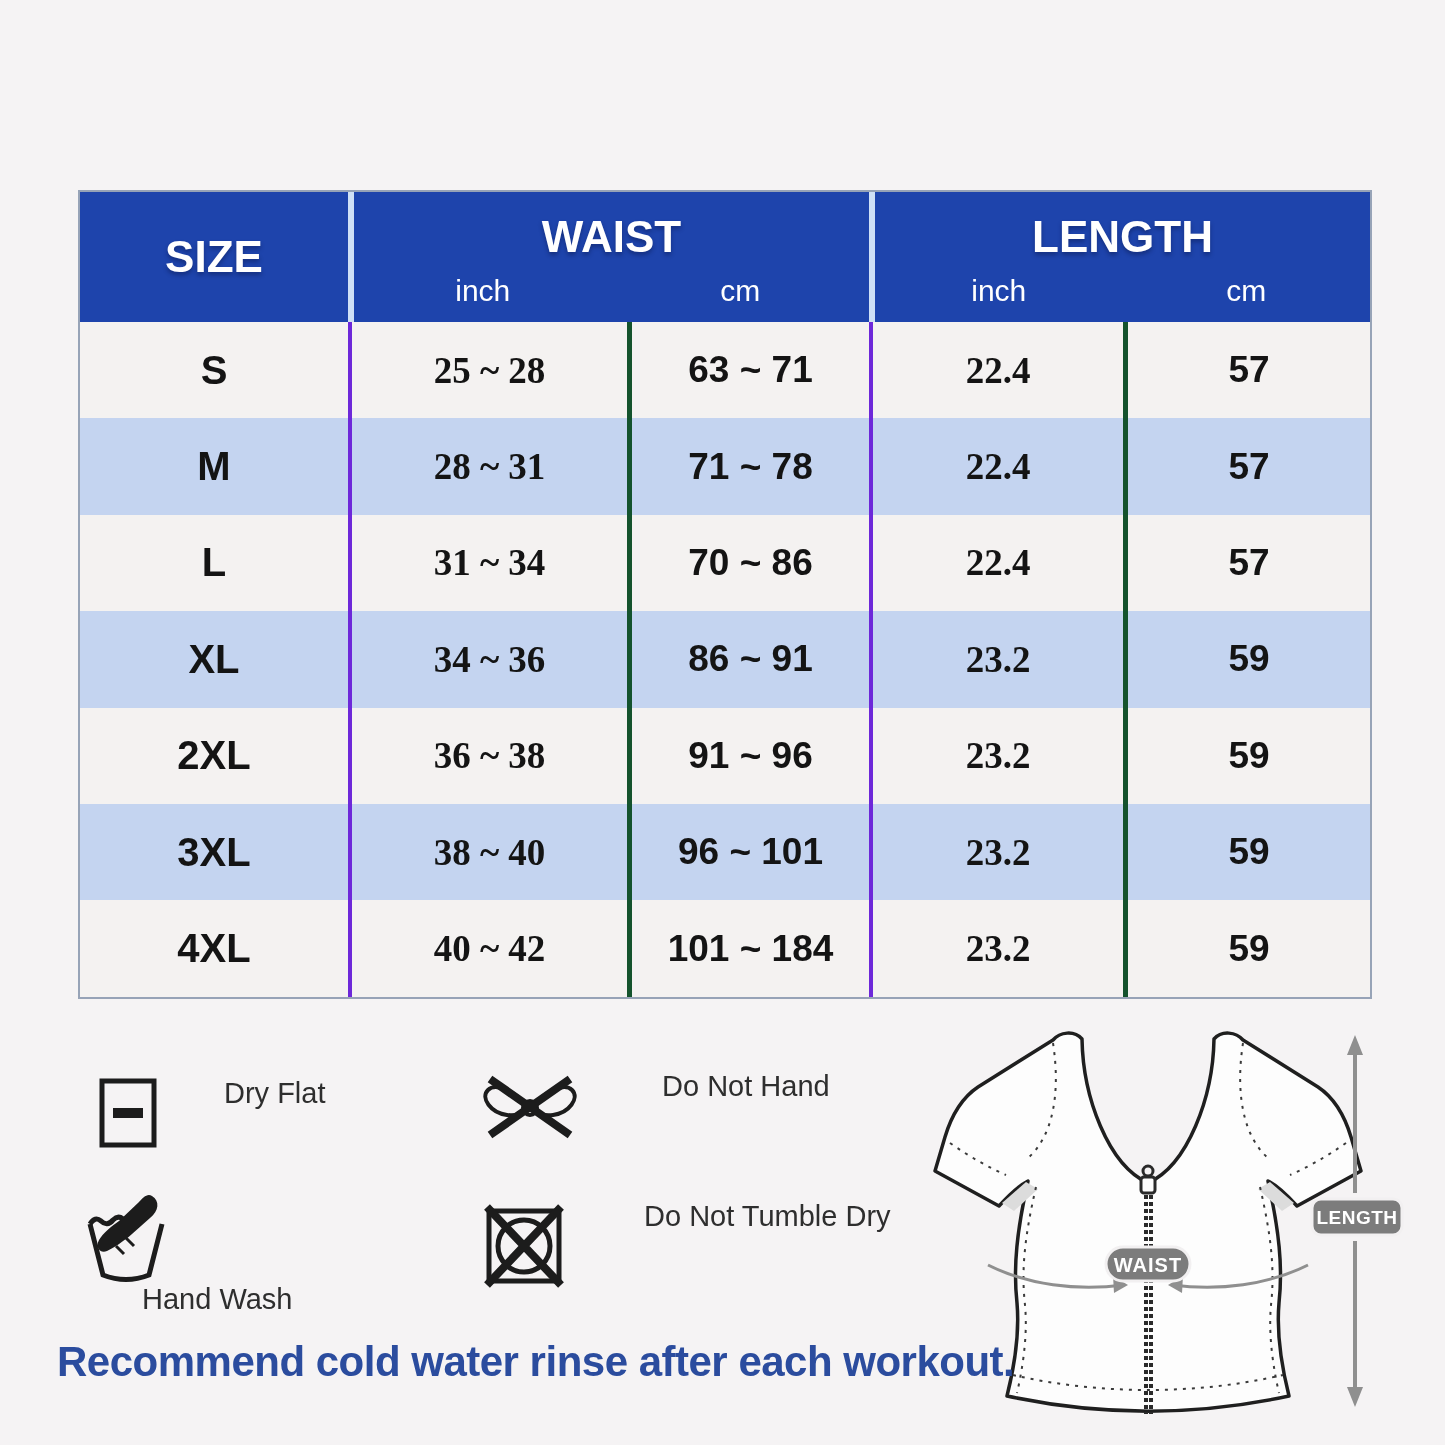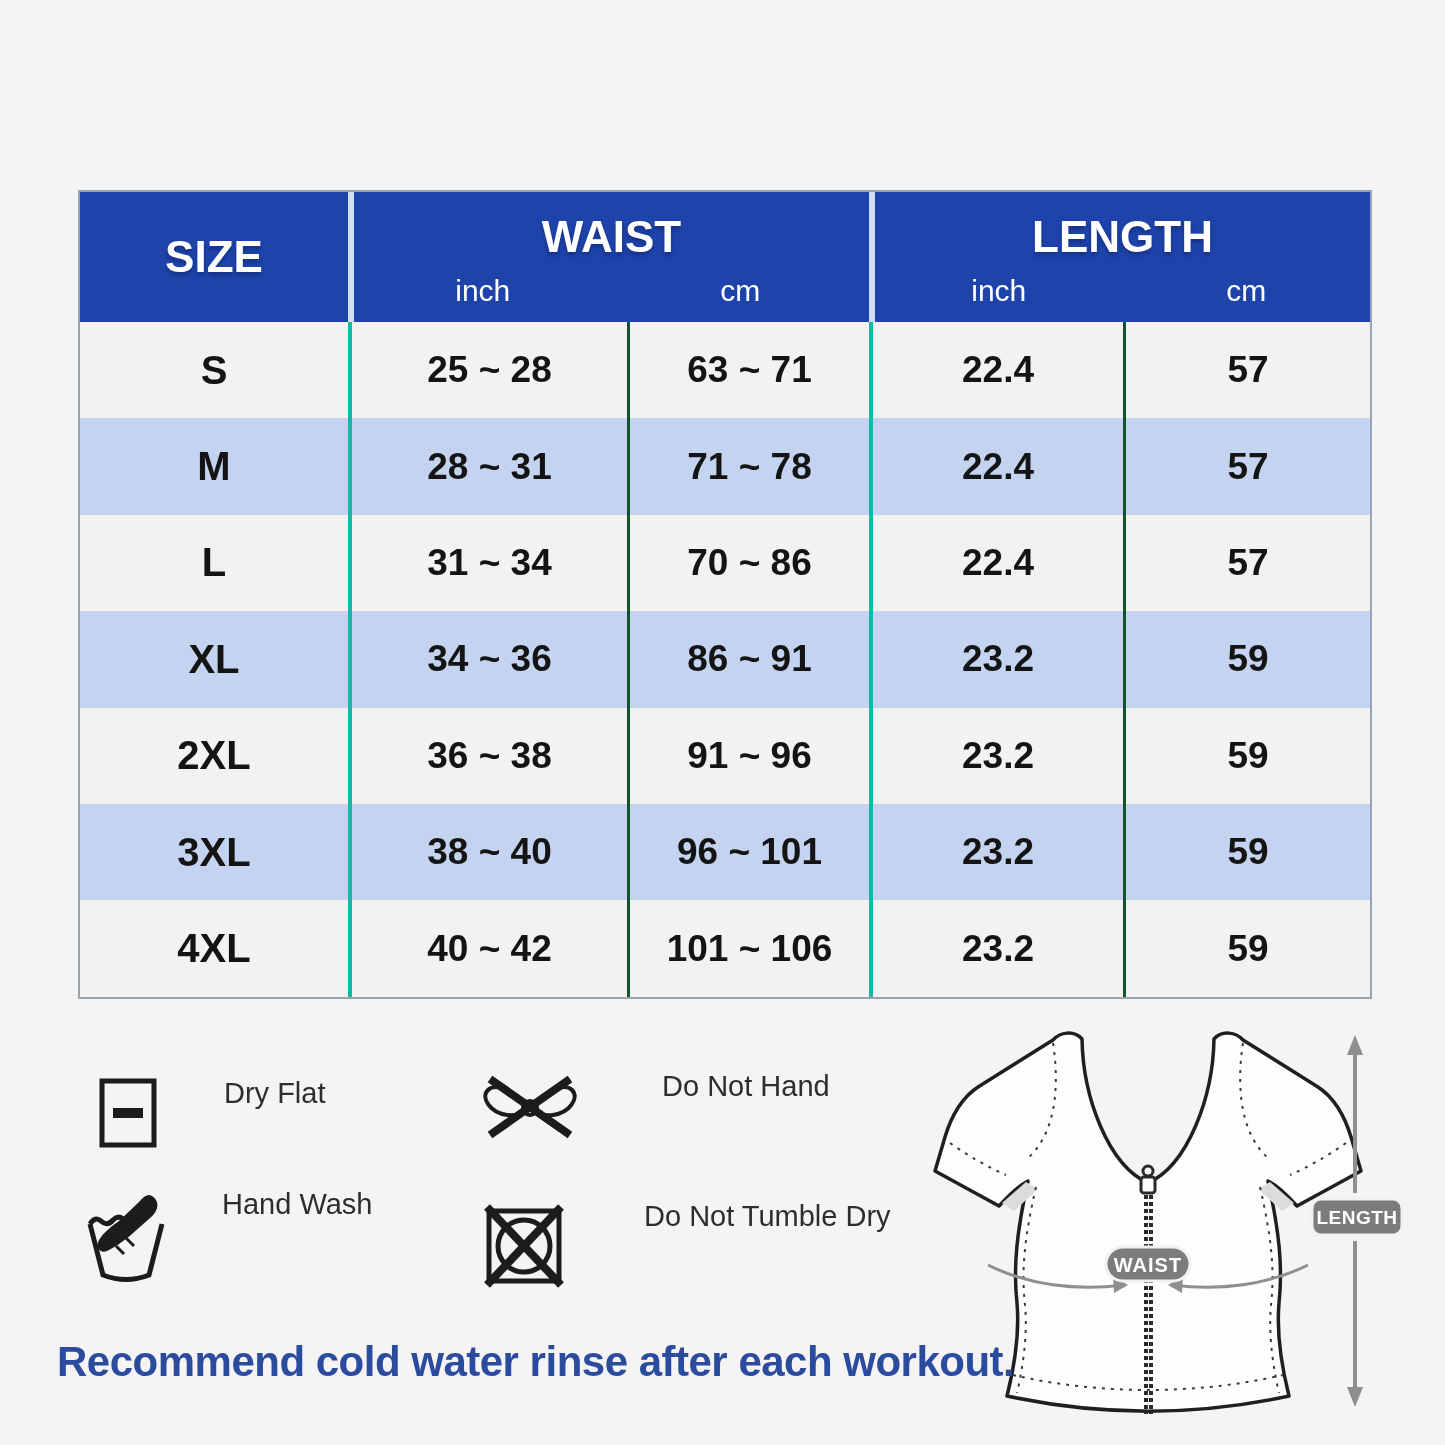--- a/index.html
+++ b/index.html
@@ -63,31 +63,31 @@
     display:grid;grid-template-columns:268px 279px 242px 254px 247px;
     grid-auto-rows:96.4px;
   }
   .trow{display:contents;}
   .cell{
     display:flex;align-items:center;justify-content:center;
     box-sizing:border-box;
   }
   .c-size{font-size:40px;font-weight:bold;}
   .c-val{font-size:37px;font-weight:bold;}
-  .gb{border-left:4px solid #14b8a6;}
-  .sb{border-left:3px solid #14532d;}
+  .gb{border-left:4px solid #6d28d9;font-family:Liberation Serif, serif;}
+  .sb{border-left:5px solid #14532d;}
   .trow:nth-of-type(odd) .cell{background:#f4f2f1;}
   .trow:nth-of-type(even) .cell{background:#c4d4f0;}
 
   
   .care-item{position:absolute;display:flex;}
   .care-item svg{flex:0 0 auto;}
   .care-label{font-size:29px;color:#2e2e2e;white-space:nowrap;}
   .ci-1{left:98px;top:1077px;}   .ci-1 .care-label{margin-left:66px;}
-  .ci-2{left:86px;top:1188px;}   .ci-2 .care-label{margin-left:56px;}
+  .ci-2{left:86px;top:1188px;flex-direction:column;}   .ci-2 .care-label{margin-left:56px;}
   .ci-3{left:476px;top:1070px;}  .ci-3 .care-label{margin-left:78px;}
   .ci-4{left:482px;top:1200px;}  .ci-4 .care-label{margin-left:78px;}
   .care-stroke{stroke:#1c1c1c;fill:none;}
 
   
   .garment{position:absolute;left:920px;top:1025px;}
   .garment text{
     font-family:"Liberation Sans", sans-serif;font-weight:bold;fill:#ffffff;
   }
 
@@ -168,21 +168,21 @@
           <div class="cell c-size">3XL</div>
           <div class="cell c-val gb">38 ~ 40</div>
           <div class="cell c-val sb">96 ~ 101</div>
           <div class="cell c-val gb">23.2</div>
           <div class="cell c-val sb">59</div>
         </div>
 
         <div class="trow">
           <div class="cell c-size">4XL</div>
           <div class="cell c-val gb">40 ~ 42</div>
-          <div class="cell c-val sb">101 ~ 106</div>
+          <div class="cell c-val sb">101 ~ 184</div>
           <div class="cell c-val gb">23.2</div>
           <div class="cell c-val sb">59</div>
         </div>
       </div>
   </div>
 
   <div class="care-item ci-1">
     <svg width="60" height="72" viewBox="0 0 60 72">
       <rect x="4" y="4" width="52" height="64" class="care-stroke" stroke-width="5"></rect>
       <rect x="15" y="31" width="30" height="10" fill="#1c1c1c"></rect>

